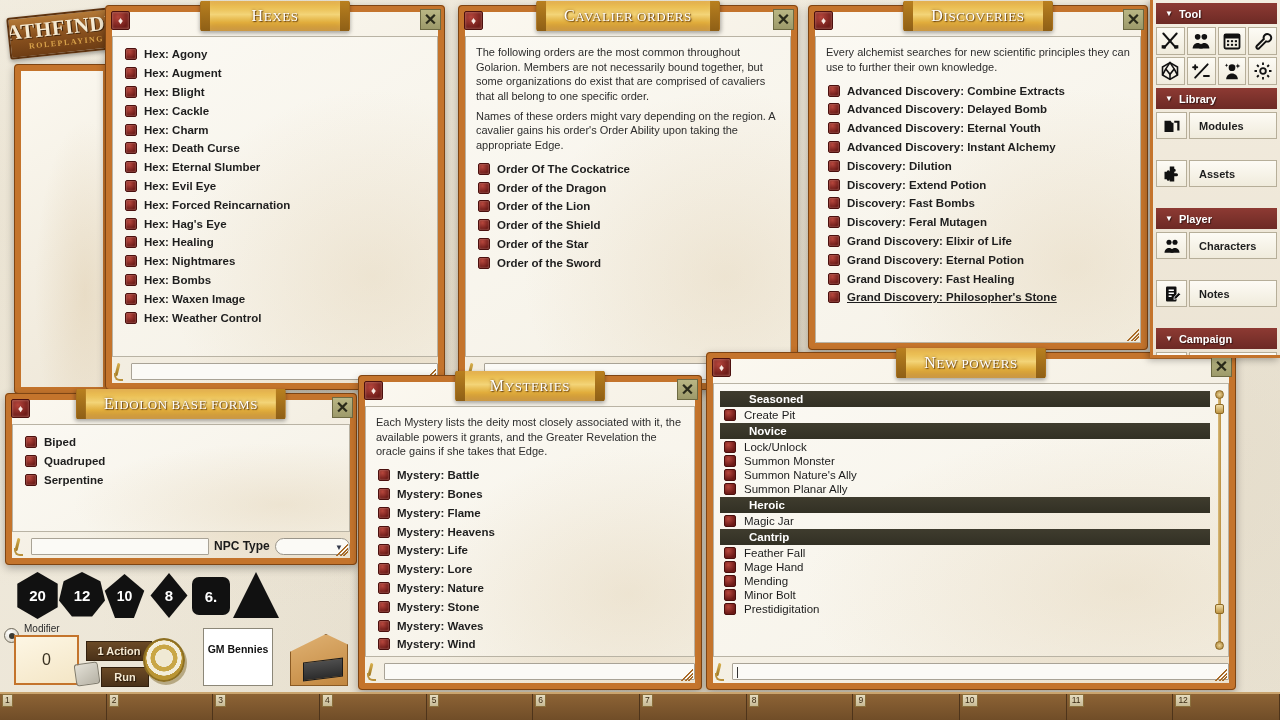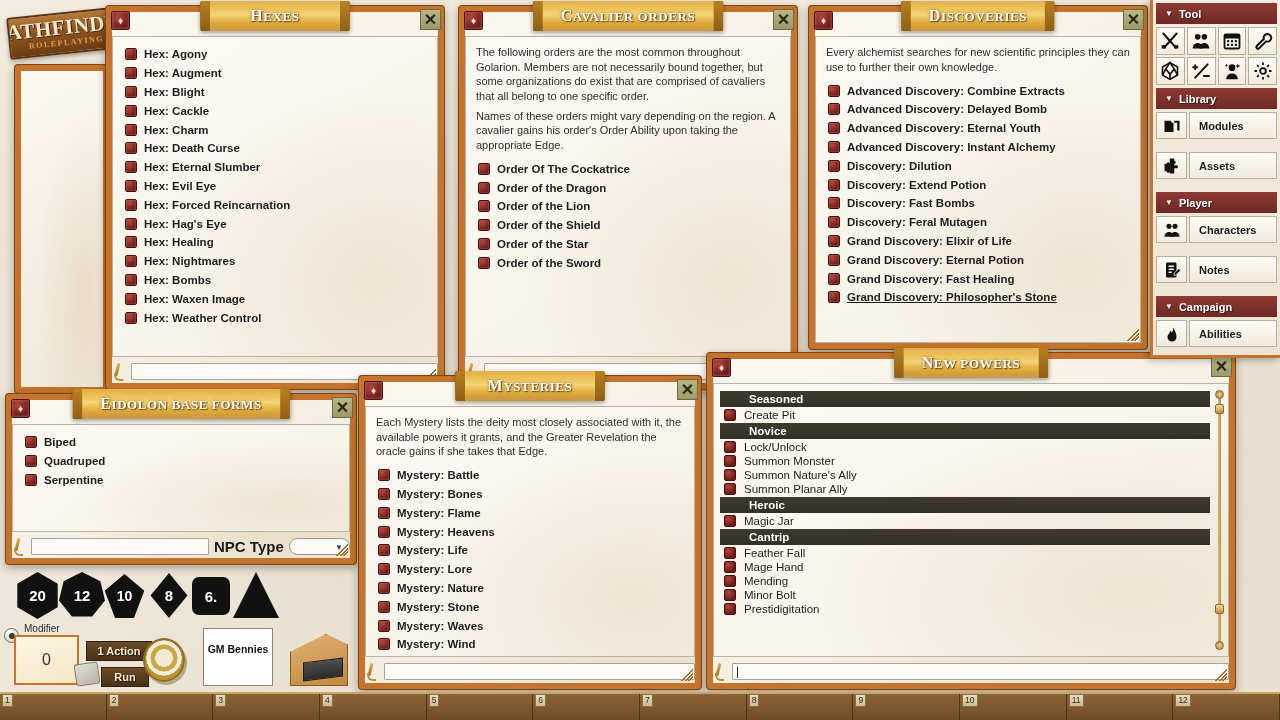--- a/index.html
+++ b/index.html
@@ -61,21 +61,21 @@
     z-index: 6;
   }
   .titlebanner::before, .titlebanner::after{
     content:""; position:absolute; top:0; width:9px; height:100%;
     background:linear-gradient(180deg,#b9801f,#8e5f16);
   }
   .titlebanner::before{ left:-1px; }
   .titlebanner::after{ right:-1px; }
   .titlebanner span {
     position:relative; z-index:2;
-    font-family:"Liberation Serif", serif; font-weight:bold;
+    font-family:"Liberation Serif", serif; font-weight:normal;
     font-size:13px; letter-spacing:.6px; color:#ffffff;
     text-shadow: 1px 1px 1px #6c4510, 0 0 3px rgba(120,70,10,.8);
     text-transform: uppercase; white-space:nowrap;
   }
   .titlebanner span::first-letter { font-size:16px; }
   .win-icon {
     position:absolute; left:6px; top:6px; width:19px; height:19px;
     border-radius:2px; z-index:7;
     background: radial-gradient(circle at 35% 30%, #b5453c, #6e1b18 70%);
     border:1px solid #4d110f;
@@ -202,21 +202,21 @@
     margin-bottom:3px;
     text-shadow:1px 1px 1px rgba(0,0,0,.5);
   }
   .sb-head .caret { font-size:8px; }
   .tool-grid { display:grid; grid-template-columns:repeat(4,1fr); gap:2px; margin-bottom:3px; }
   .tool-btn {
     height:28px; background:linear-gradient(180deg,#fdfbf5,#f0ebdc);
     border:1px solid #b6ae99; display:flex;align-items:center;justify-content:center;
   }
   .tool-btn svg { width:20px; height:20px; }
-  .sb-row { display:flex; gap:2px; margin-bottom:13px; height:27px; }
+  .sb-row { display:flex; gap:2px; margin-bottom:21px; height:27px; }
   .sb-row .ic {
     width:31px; background:linear-gradient(180deg,#fdfbf5,#f0ebdc);
     border:1px solid #b6ae99; display:flex;align-items:center;justify-content:center;
   }
   .sb-row .ic svg{ width:18px;height:18px; }
   .sb-row .tx {
     flex:1; background:linear-gradient(180deg,#fdfbf5,#f0ebdc);
     border:1px solid #b6ae99; display:flex;align-items:center; padding-left:9px;
     font-size:11px; font-weight:bold; color:#1d1d1d;
   }
@@ -534,21 +534,21 @@
             </div>
             <div class="litem">
               <span class="ico"></span>
               <span class="lbl">Serpentine</span>
             </div>
           </div>
       </div>
       <div class="win-footer">
         <div class="quill"></div>
         <div class="txtfield" style="flex:0 0 178px;"></div>
-        <div style="font-size:15px;font-weight:bold;color:#1b1b1b;white-space:nowrap;">NPC Type</div>
+        <div style="font-size:12px;font-weight:bold;color:#1b1b1b;white-space:nowrap;">NPC Type</div>
         <div style="flex:1;height:17px;background:#fbfaf6;border:1px solid #9a958a;border-radius:9px;position:relative;">
           <span style="position:absolute;right:6px;top:4px;font-size:8px;color:#33394a;">▼</span>
         </div>
       </div>
       <div class="resize-grip"></div>
     </div>
   </div>
 
   <div class="win" style="left:358px; top:375px; width:344px; height:315px; z-index:14;">
     <div class="win-frame"></div>

